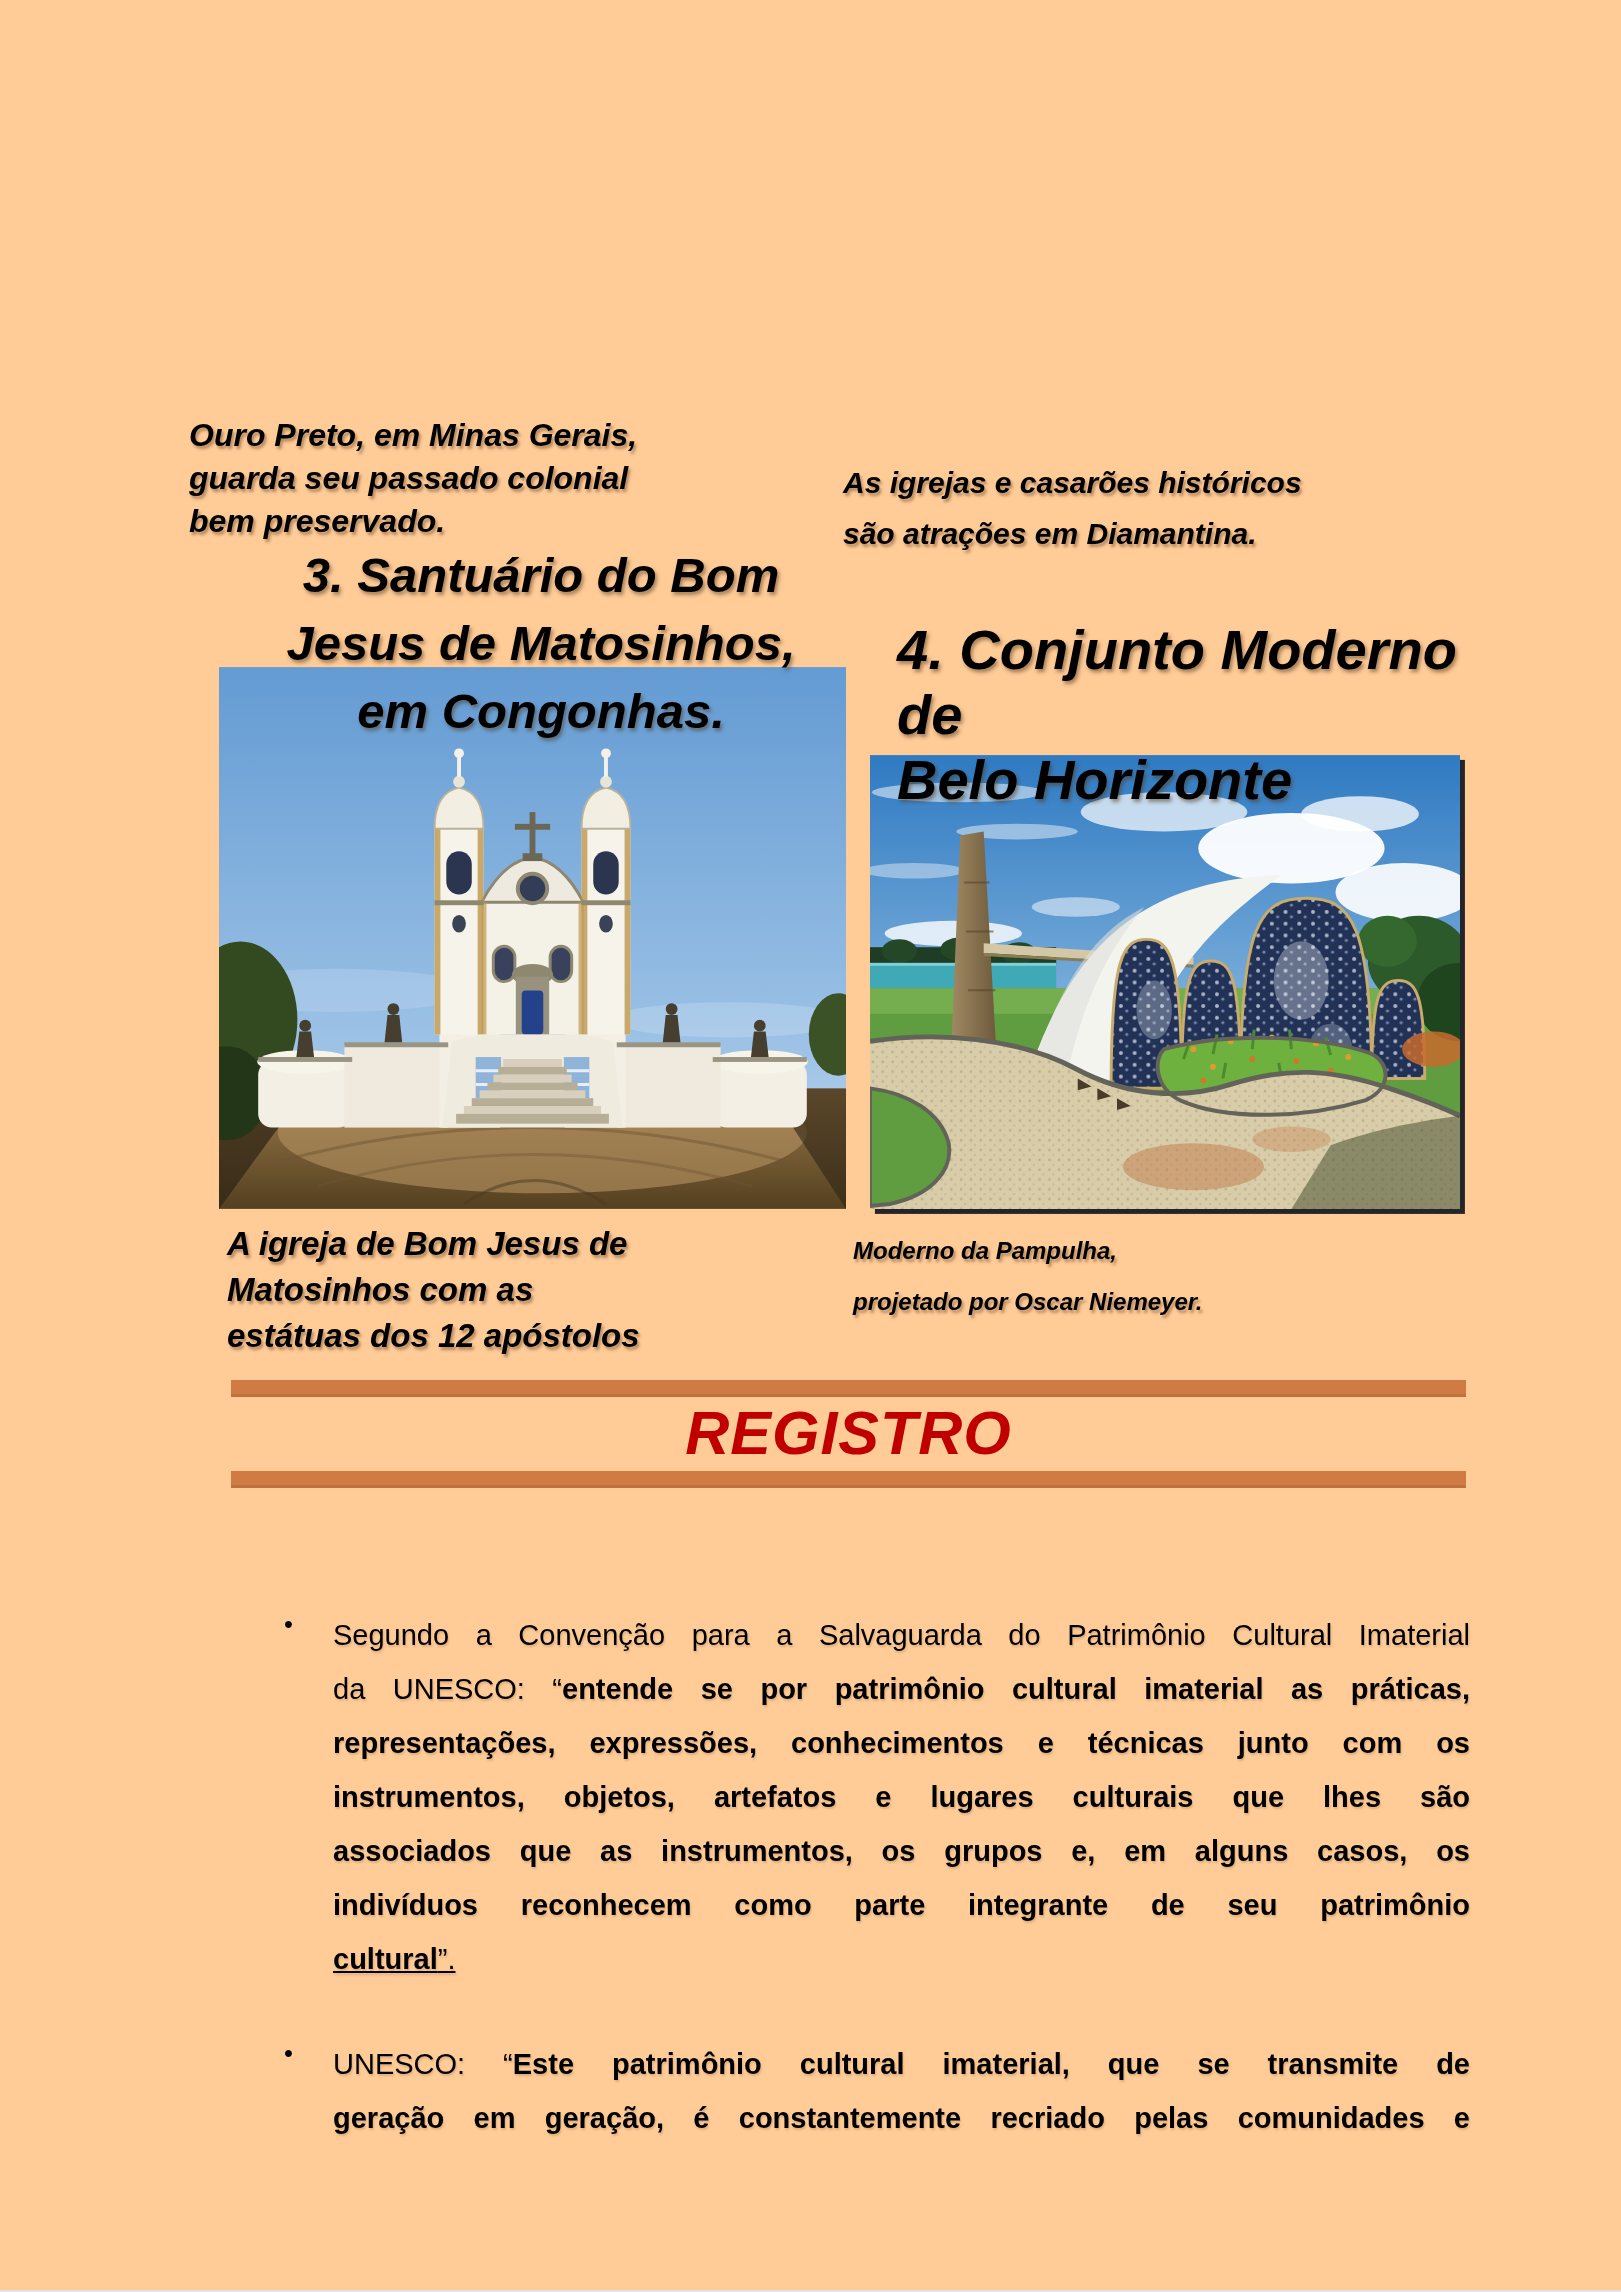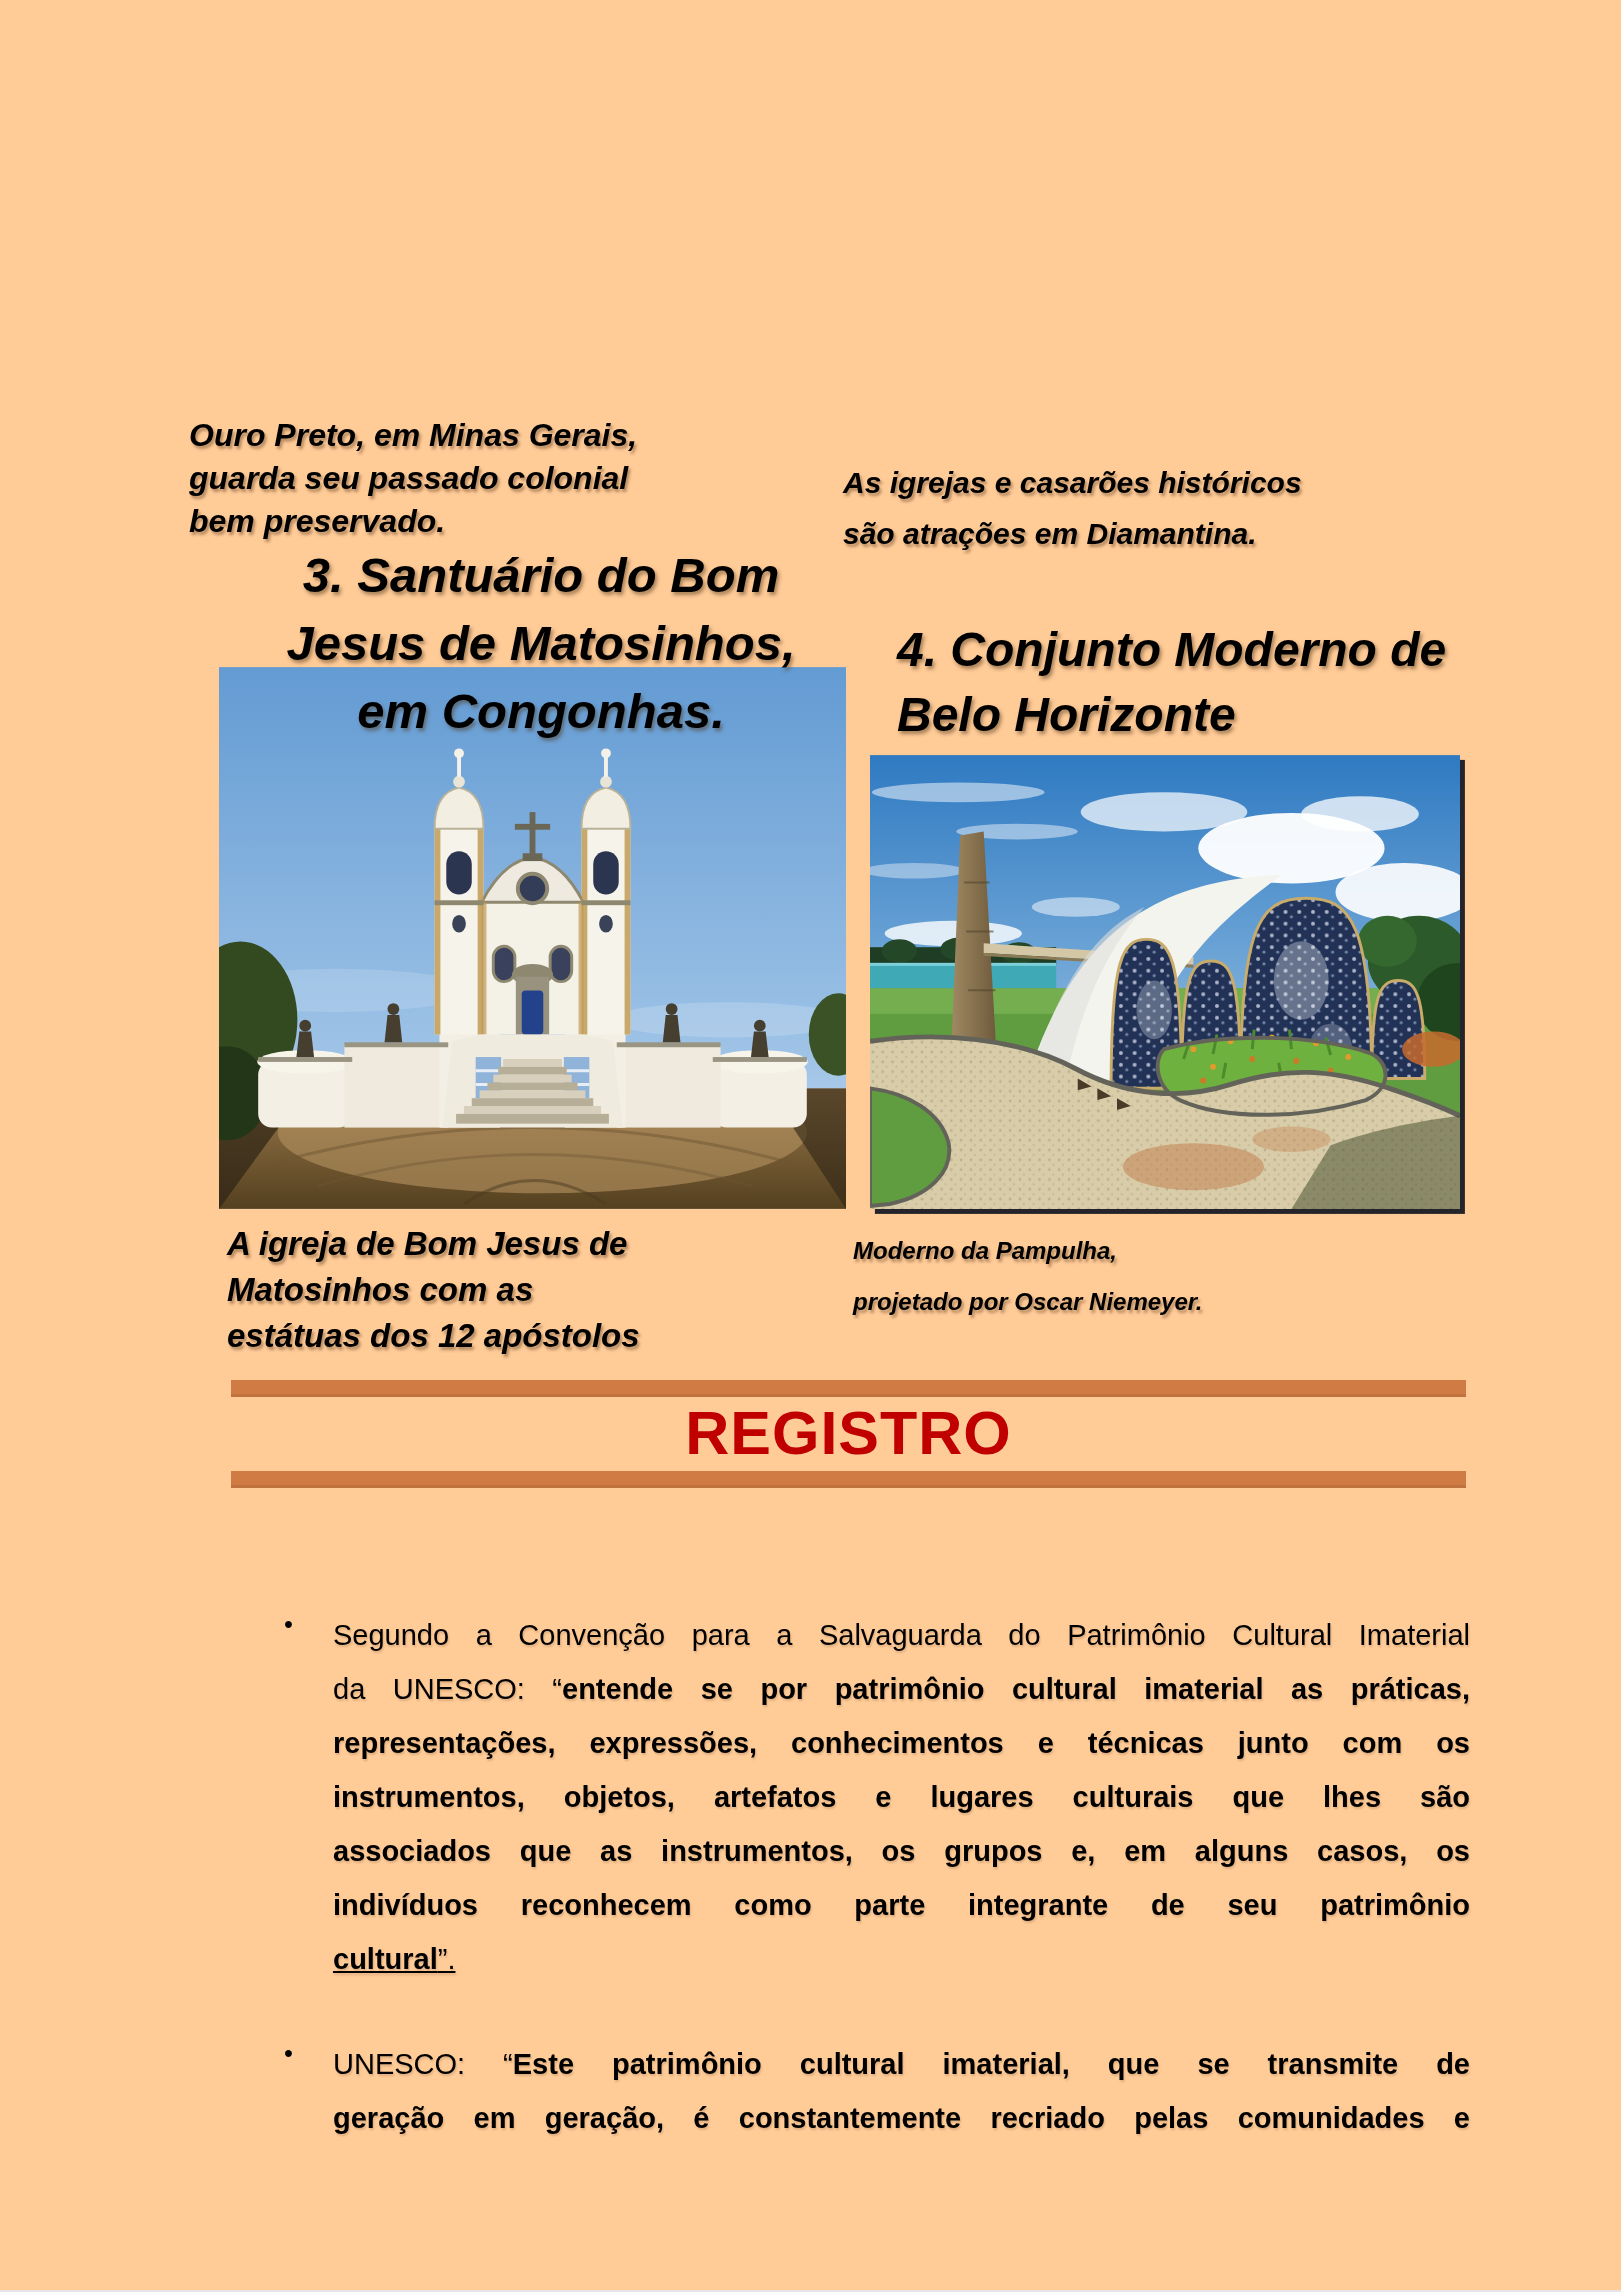--- a/index.html
+++ b/index.html
@@ -21,34 +21,34 @@
   .cap-rt{left:843px;top:457px;width:647px;font-size:30px;line-height:51px;}
   .cap-lb{left:227px;top:1221px;width:627px;font-size:33px;line-height:46px;}
   .cap-rb{left:853px;top:1225px;width:627px;font-size:24px;line-height:51px;}
   .heading{
     position:absolute;
     font-style:italic;font-weight:bold;color:#000;
     white-space:pre-line;z-index:3;
     text-shadow:2px 2.9px 3.9px rgba(80,55,25,.5);
   }
   .heading-left{left:149px;top:541px;width:784px;font-size:49px;line-height:68px;text-align:center;}
-  .heading-right{left:897px;top:617px;width:588px;font-size:48px;line-height:65px;text-align:left;}
+  .heading-right{left:897px;top:617px;width:588px;font-size:56px;line-height:65px;text-align:left;}
   
   .photo{position:absolute;z-index:1;line-height:0;}
   .photo svg{display:block;}
   .photo-left{left:219px;top:667px;width:627px;height:542px;}
   .photo-right{left:870px;top:755px;width:590px;height:454px;box-shadow:4.9px 4.9px 0 #24242a;}
   
   .bar{position:absolute;left:231px;width:1235px;height:16.7px;background:var(--bar,#d07b44);
        box-shadow:inset 0 -2.9px 0 rgba(0,0,0,.08);}
   .bar-top{top:1380px;}
   .bar-bottom{top:1471px;}
   .registro{
     position:absolute;left:231px;top:1401px;width:1235px;
-    font-size:61px;line-height:65px;font-weight:bold;
+    font-size:61px;line-height:65px;font-weight:bold;font-style:italic;
     color:var(--red,#c00000);text-align:center;letter-spacing:1px;
   }
   
   .bullets{position:absolute;left:282px;top:1608px;width:1208px;color:#000;}
   .bullet{position:relative;margin-bottom:51px;}
   .bullet .marker{position:absolute;left:2px;top:2px;font-size:25.5px;}
   .bullet .btext{margin-left:51px;width:1137px;
     text-shadow:1px 2px 2px rgba(80,50,20,.18);}
   .bline{font-size:29px;line-height:54px;text-align:justify;text-align-last:justify;}
   .bline.lastline{text-align-last:left;text-decoration:underline;}

